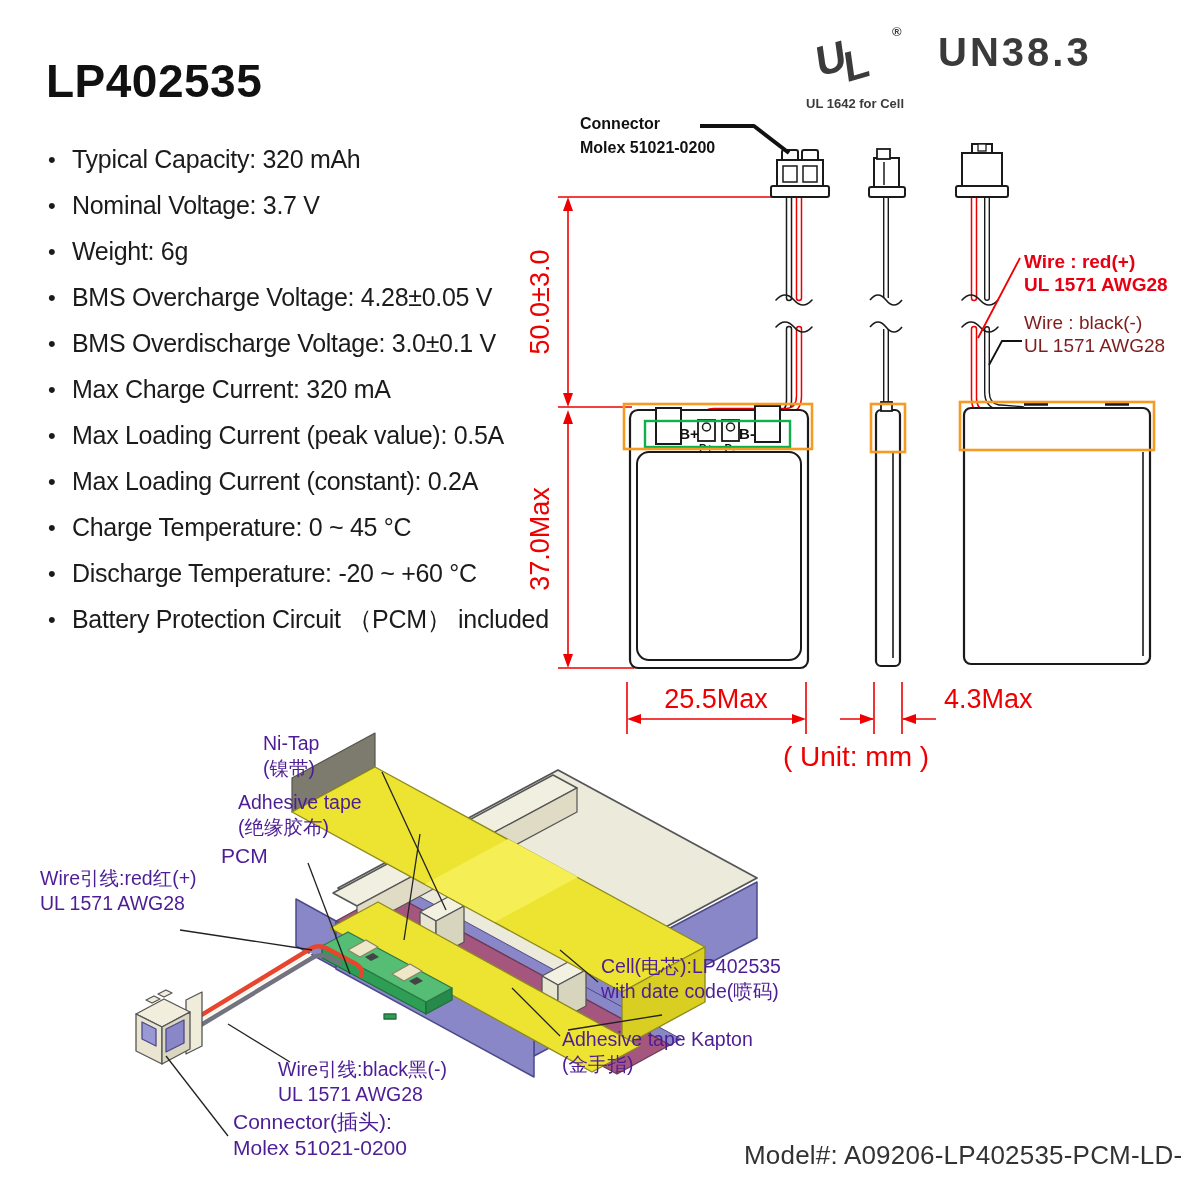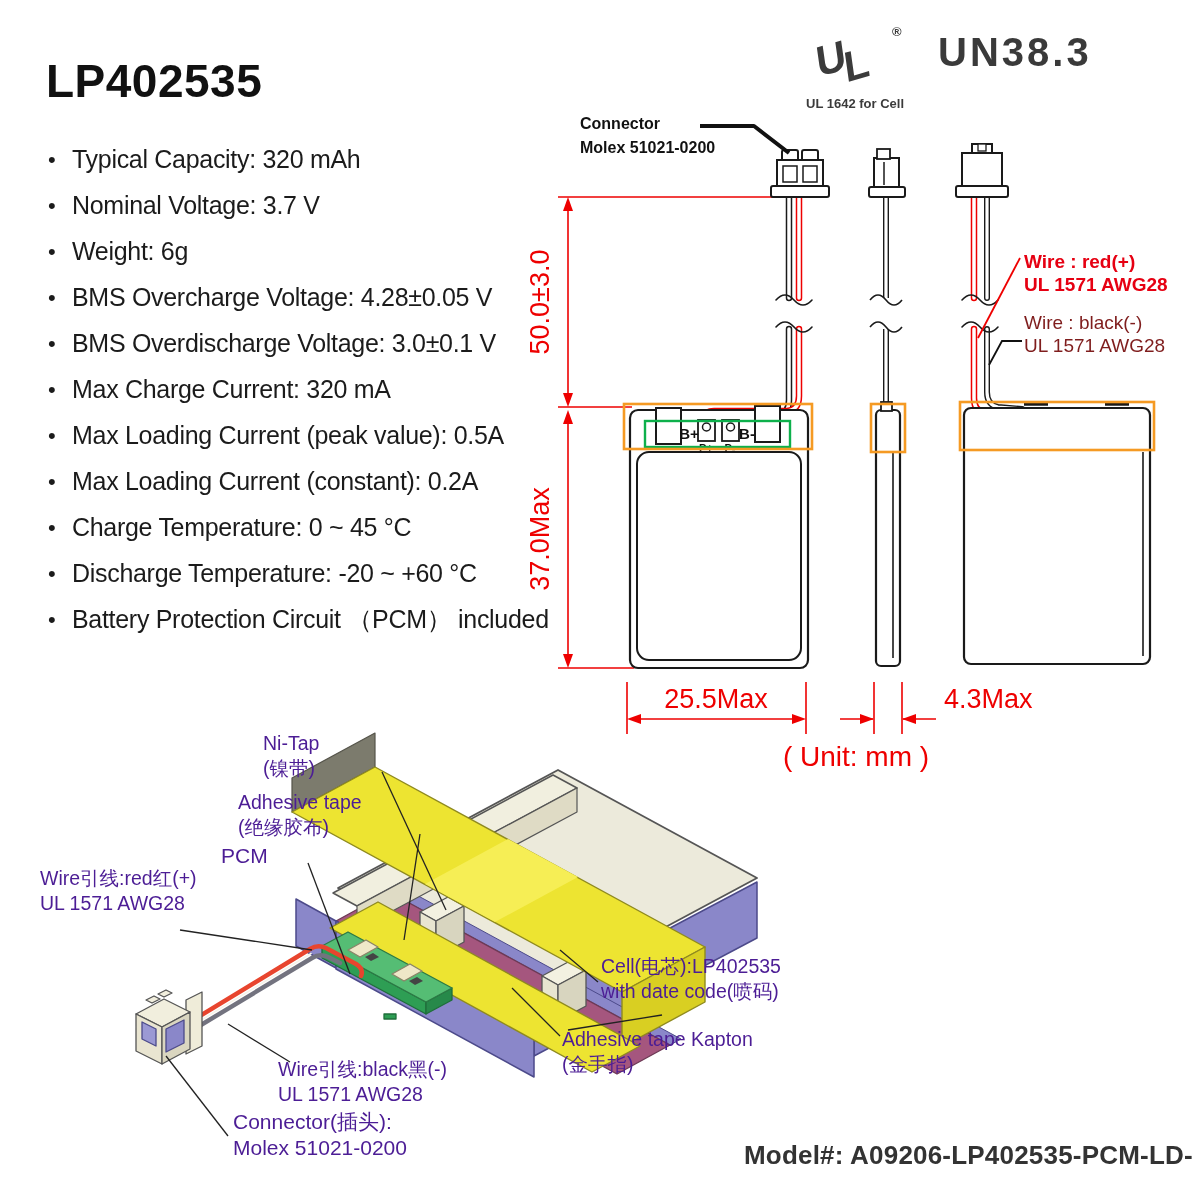--- a/index.html
+++ b/index.html
@@ -25,21 +25,21 @@
   .wire-black-callout{left:1024px;top:311px;font-size:19px;font-weight:400;color:#7f1d1d;line-height:23px;}
   .xlbl{font-size:19.5px;line-height:25px;color:#4c1d95;}
   .ni-tap{left:263px;top:731px;}
   .adhesive{left:238px;top:790px;}
   .pcm-lbl{left:221px;top:843px;font-size:21px;}
   .wire-red-x{left:40px;top:866px;}
   .wire-black-x{left:278px;top:1057px;}
   .connector-x{left:233px;top:1109px;font-size:21px;line-height:26px;}
   .cell-x{left:601px;top:954px;}
   .kapton-x{left:562px;top:1027px;}
-  .model-line{left:744px;top:1140px;font-size:26px;color:#333;letter-spacing:.2px;font-weight:bold;}
+  .model-line{left:744px;top:1140px;font-size:26px;color:#333;letter-spacing:.2px;}
 </style>
 </head>
 <body>
 
 <div class="page">
 
   <svg width="1200" height="1200" viewBox="0 0 1200 1200">
 
     <g stroke="#ee0000" stroke-width="1.6" fill="none">
       <line x1="558" y1="197" x2="792" y2="197"></line>

